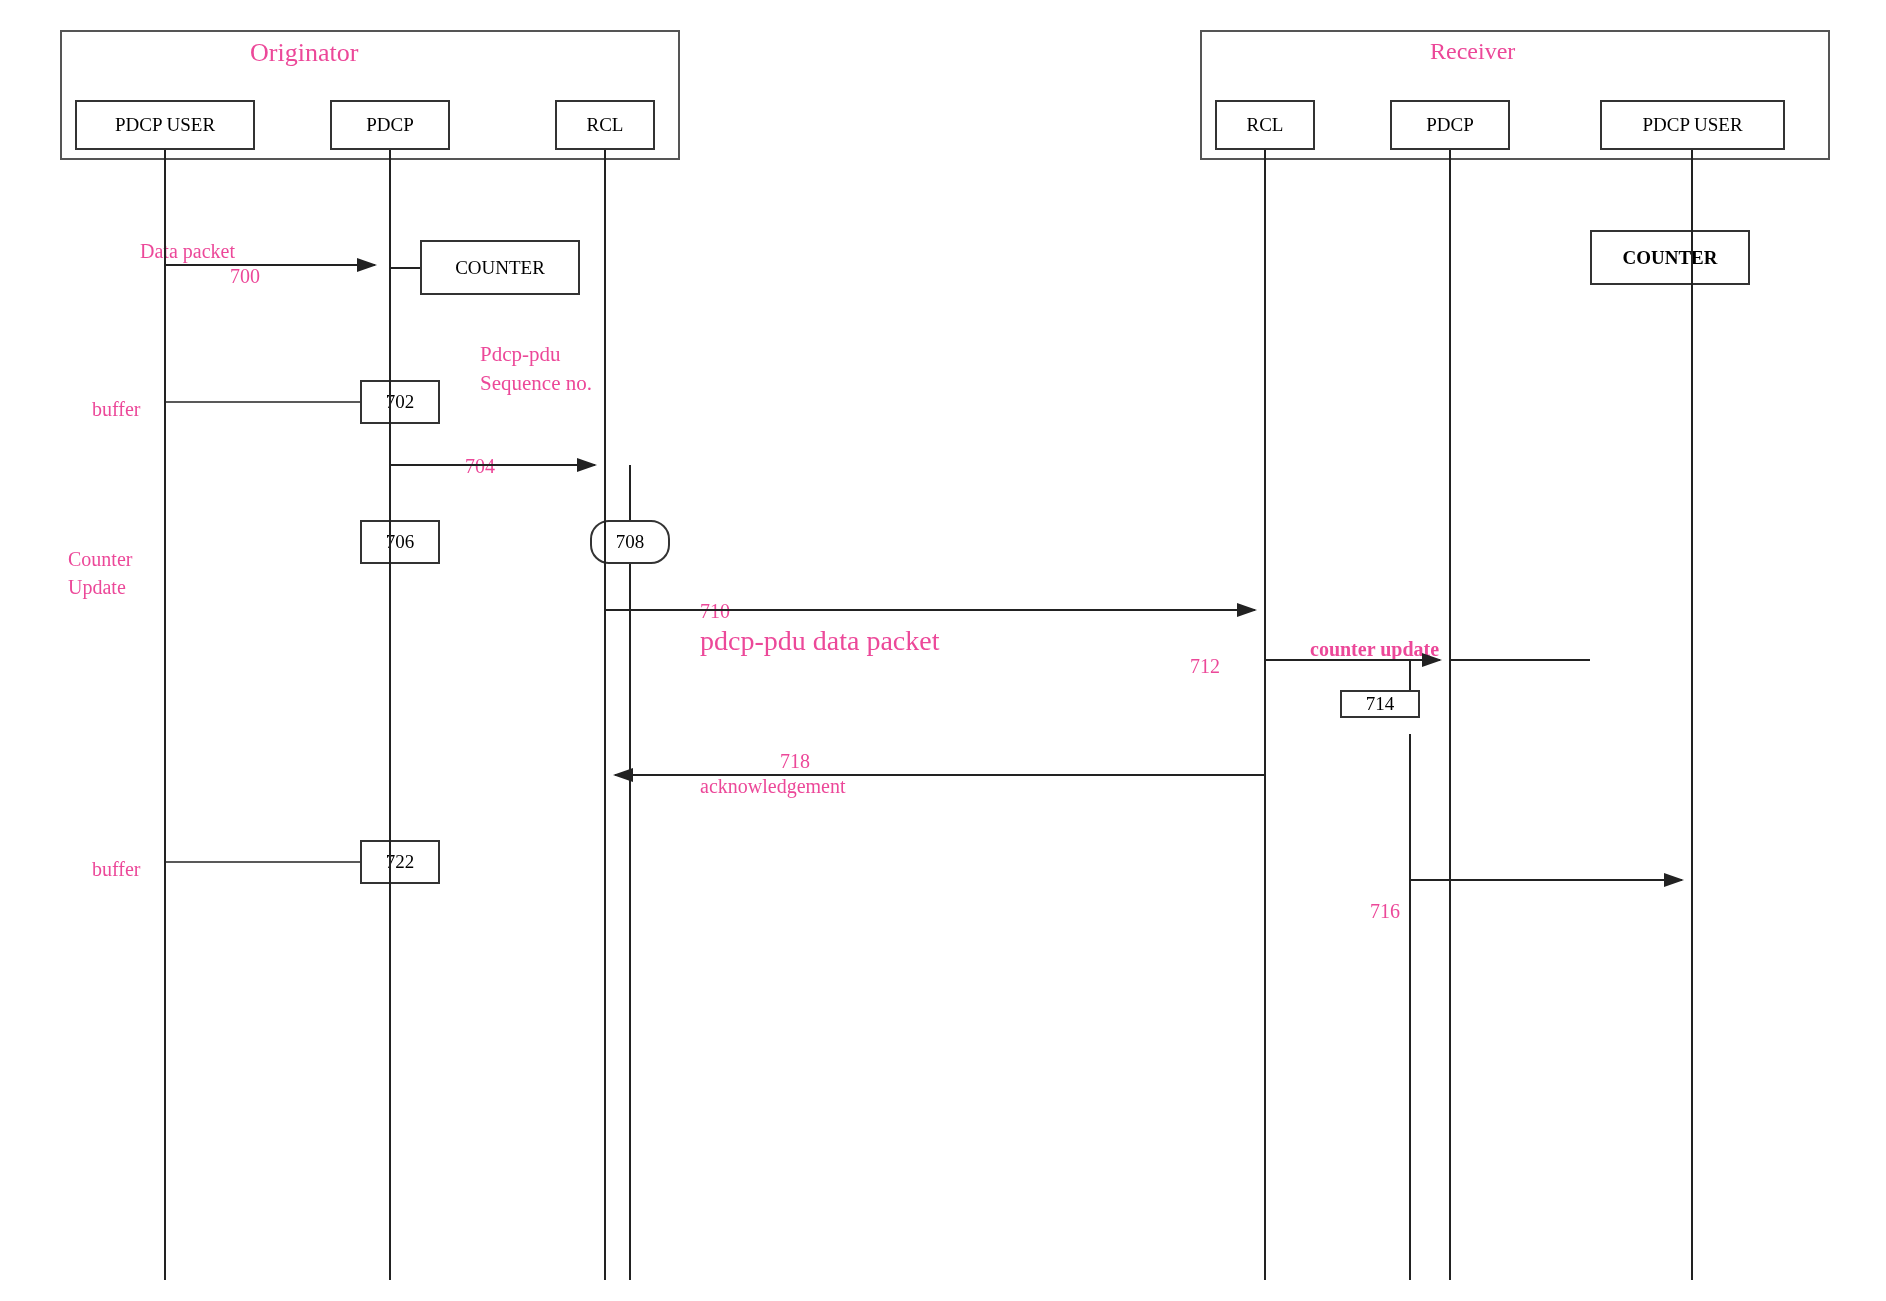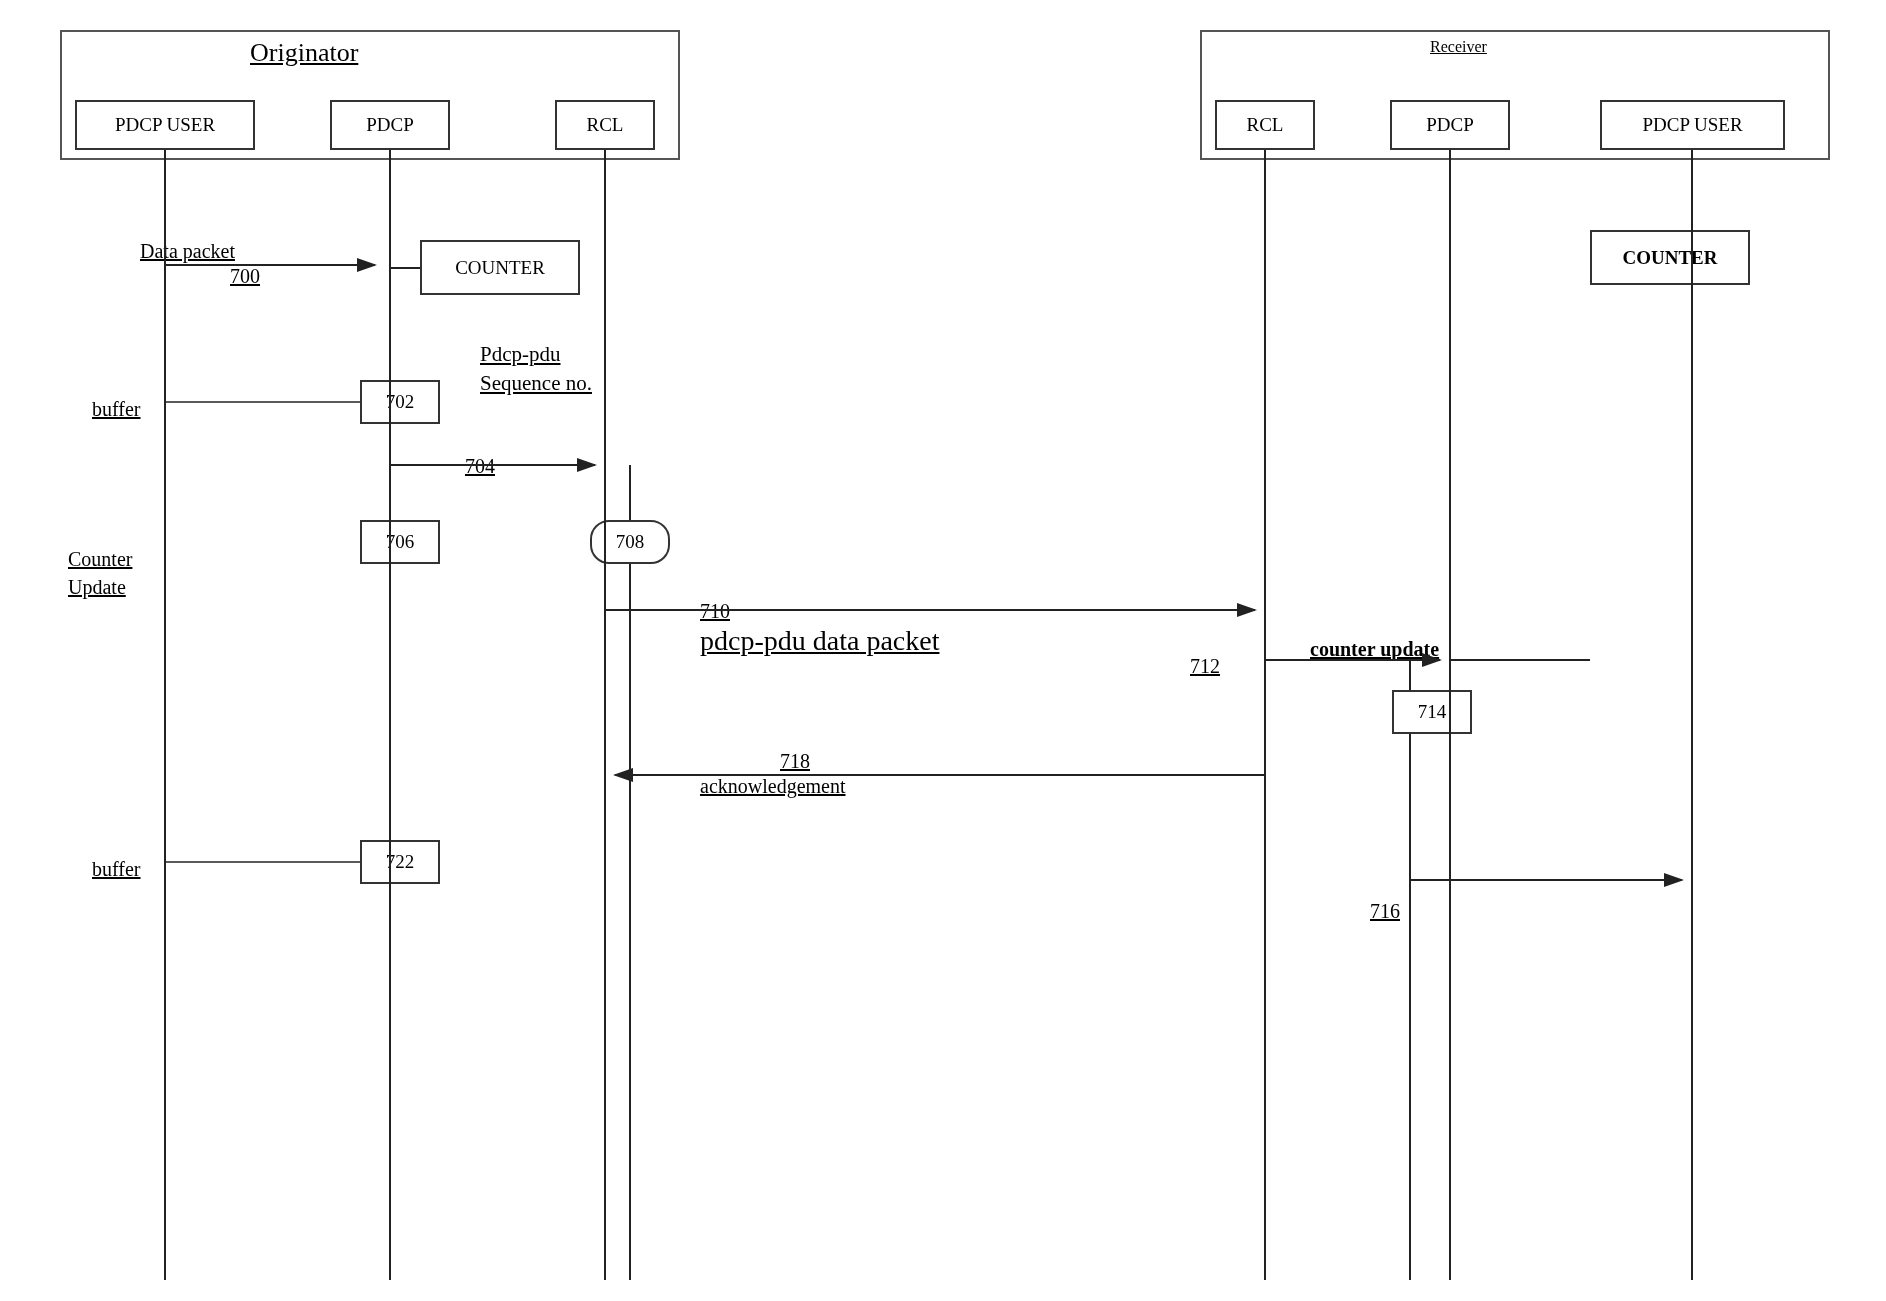--- a/index.html
+++ b/index.html
@@ -12,22 +12,21 @@
       overflow: hidden;
     }
     .diagram {
       position: relative;
       width: 1886px;
       height: 1301px;
     }
     .label {
       position: absolute;
       font-size: 22px;
-      color: #000000;
-      text-decoration: underline;
+      color: #ec4899;
     }
     .box {
       position: absolute;
       border: 2px solid #333;
       background: #fff;
       display: flex;
       align-items: center;
       justify-content: center;
       font-size: 19px;
       font-family: 'Times New Roman', Times, serif;
@@ -50,21 +49,21 @@
   </style>
 </head>
 <body>
 
 <div class="diagram">
 
   <div class="section-box" style="left:60px; top:30px; width:620px; height:130px;"></div>
   <div class="label" style="left:250px; top:38px; font-size:26px;">Originator</div>
 
   <div class="section-box" style="left:1200px; top:30px; width:630px; height:130px;"></div>
-  <div class="label" style="left:1430px; top:38px; font-size:16px;">Receiver</div>
+  <div class="label" style="left:1430px; top:38px; font-size:24px;">Receiver</div>
 
   <div class="box" style="left:75px; top:100px; width:180px; height:50px;">PDCP USER</div>
 
   <div class="box" style="left:330px; top:100px; width:120px; height:50px;">PDCP</div>
 
   <div class="box" style="left:555px; top:100px; width:100px; height:50px;">RCL</div>
 
   <div class="box" style="left:420px; top:240px; width:160px; height:55px;">COUNTER</div>
 
   <div class="box" style="left:1215px; top:100px; width:100px; height:50px;">RCL</div>
@@ -74,21 +73,21 @@
   <div class="box" style="left:1600px; top:100px; width:185px; height:50px;">PDCP USER</div>
 
   <div class="box box-bold" style="left:1590px; top:230px; width:160px; height:55px;">COUNTER</div>
 
   <div class="box" style="left:360px; top:380px; width:80px; height:44px;">702</div>
 
   <div class="box" style="left:360px; top:520px; width:80px; height:44px;">706</div>
 
   <div class="box" style="left:590px; top:520px; width:80px; height:44px;border-radius:19px;">708</div>
 
-  <div class="box" style="left:1392px; top:690px; width:80px; height:44px;">714</div>
+  <div class="box" style="left:1340px; top:690px; width:80px; height:28px;">714</div>
 
   <div class="box" style="left:360px; top:840px; width:80px; height:44px;">722</div>
 
   <div class="label" style="left:140px; top:240px; font-size:20px;">Data packet</div>
   <div class="label" style="left:230px; top:265px; font-size:20px;">700</div>
 
   <div class="label" style="left:480px; top:340px; font-size:21px; line-height:1.4;">
     <span>Pdcp-pdu</span><br>
     <span>Sequence no.</span>
   </div>

